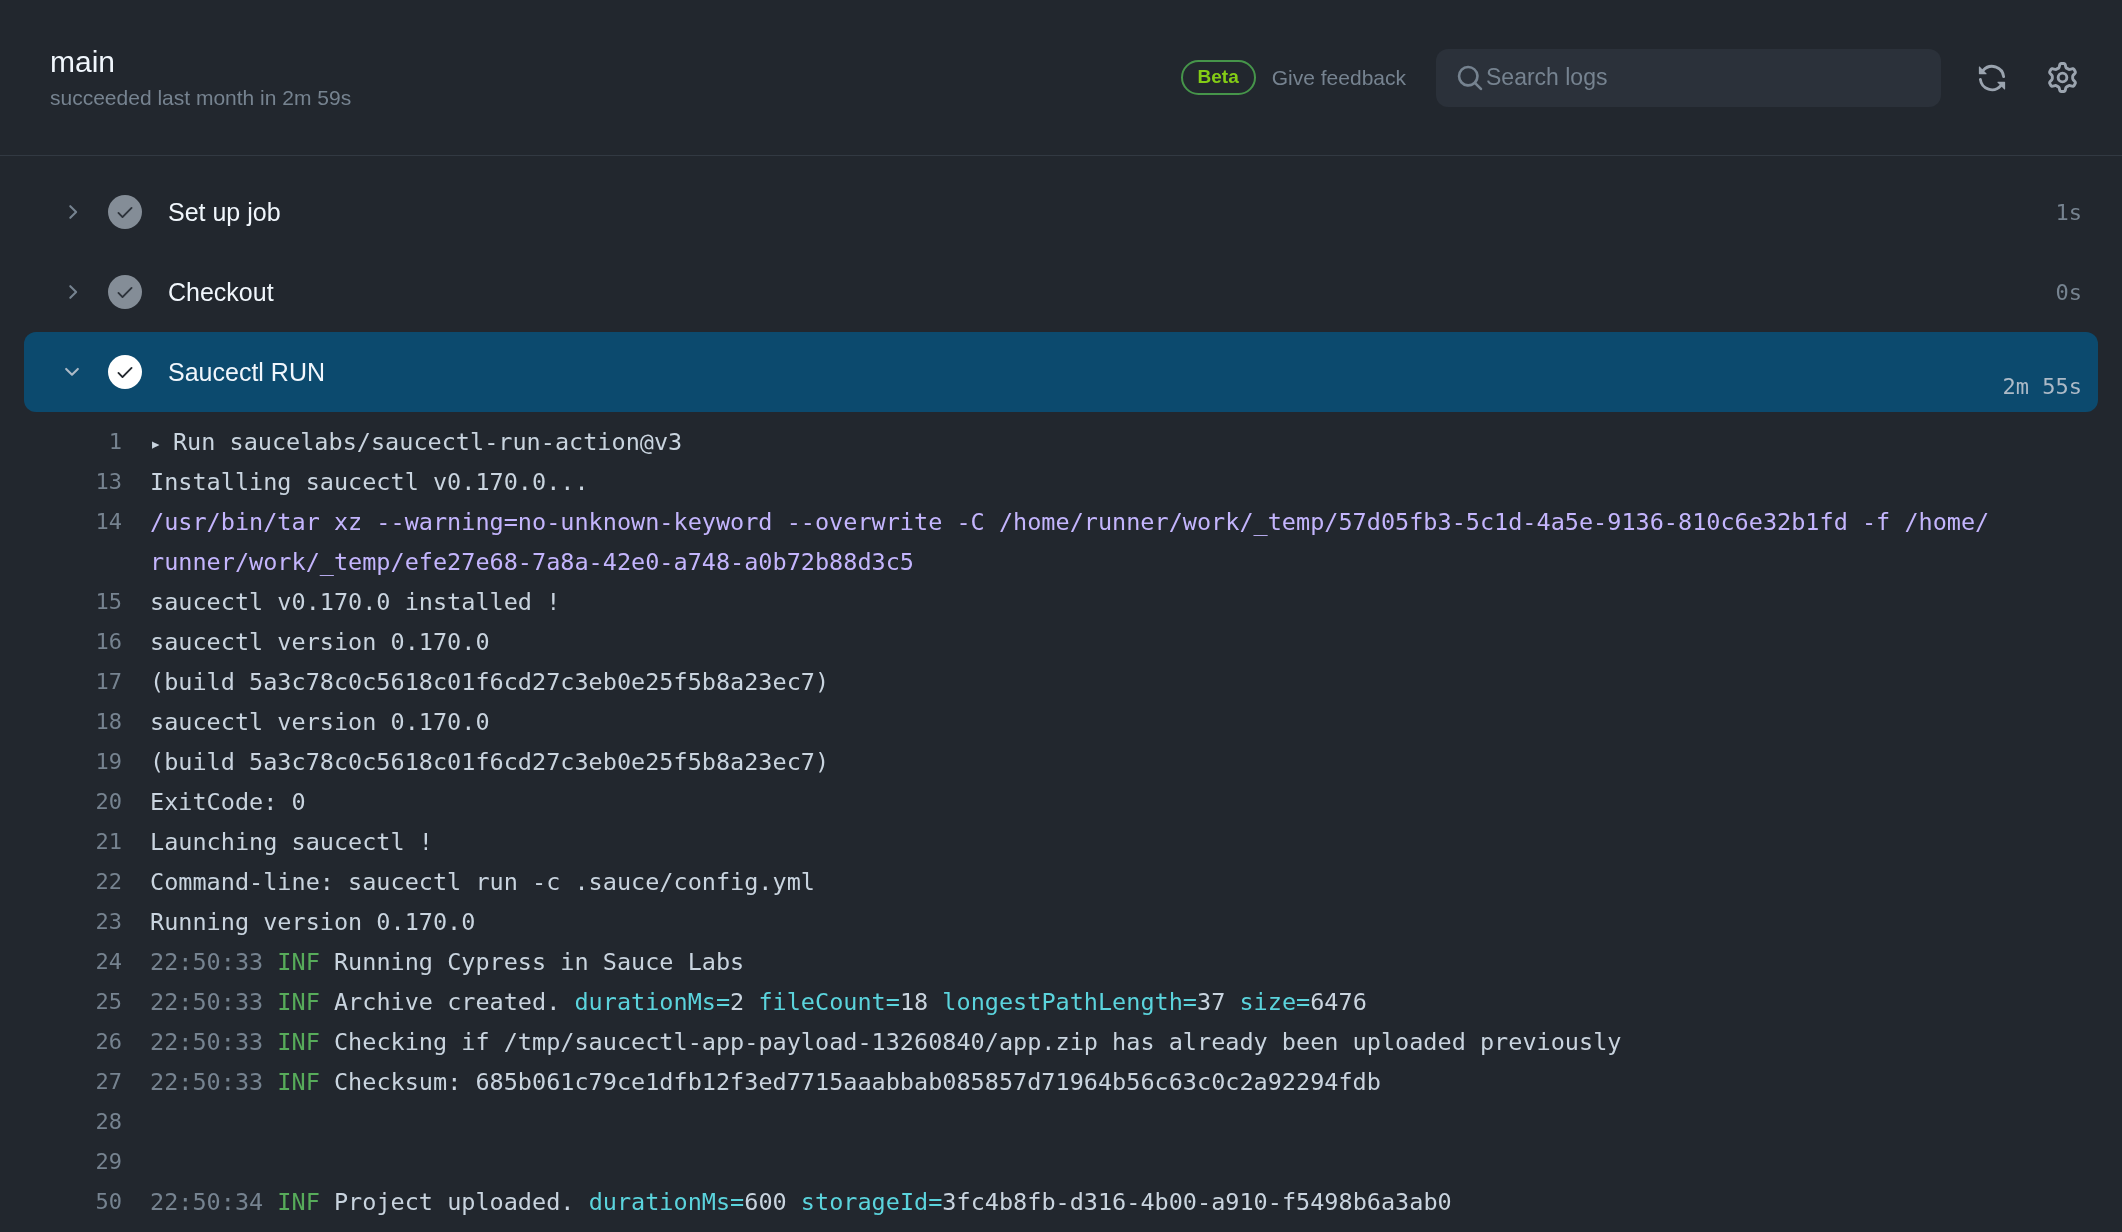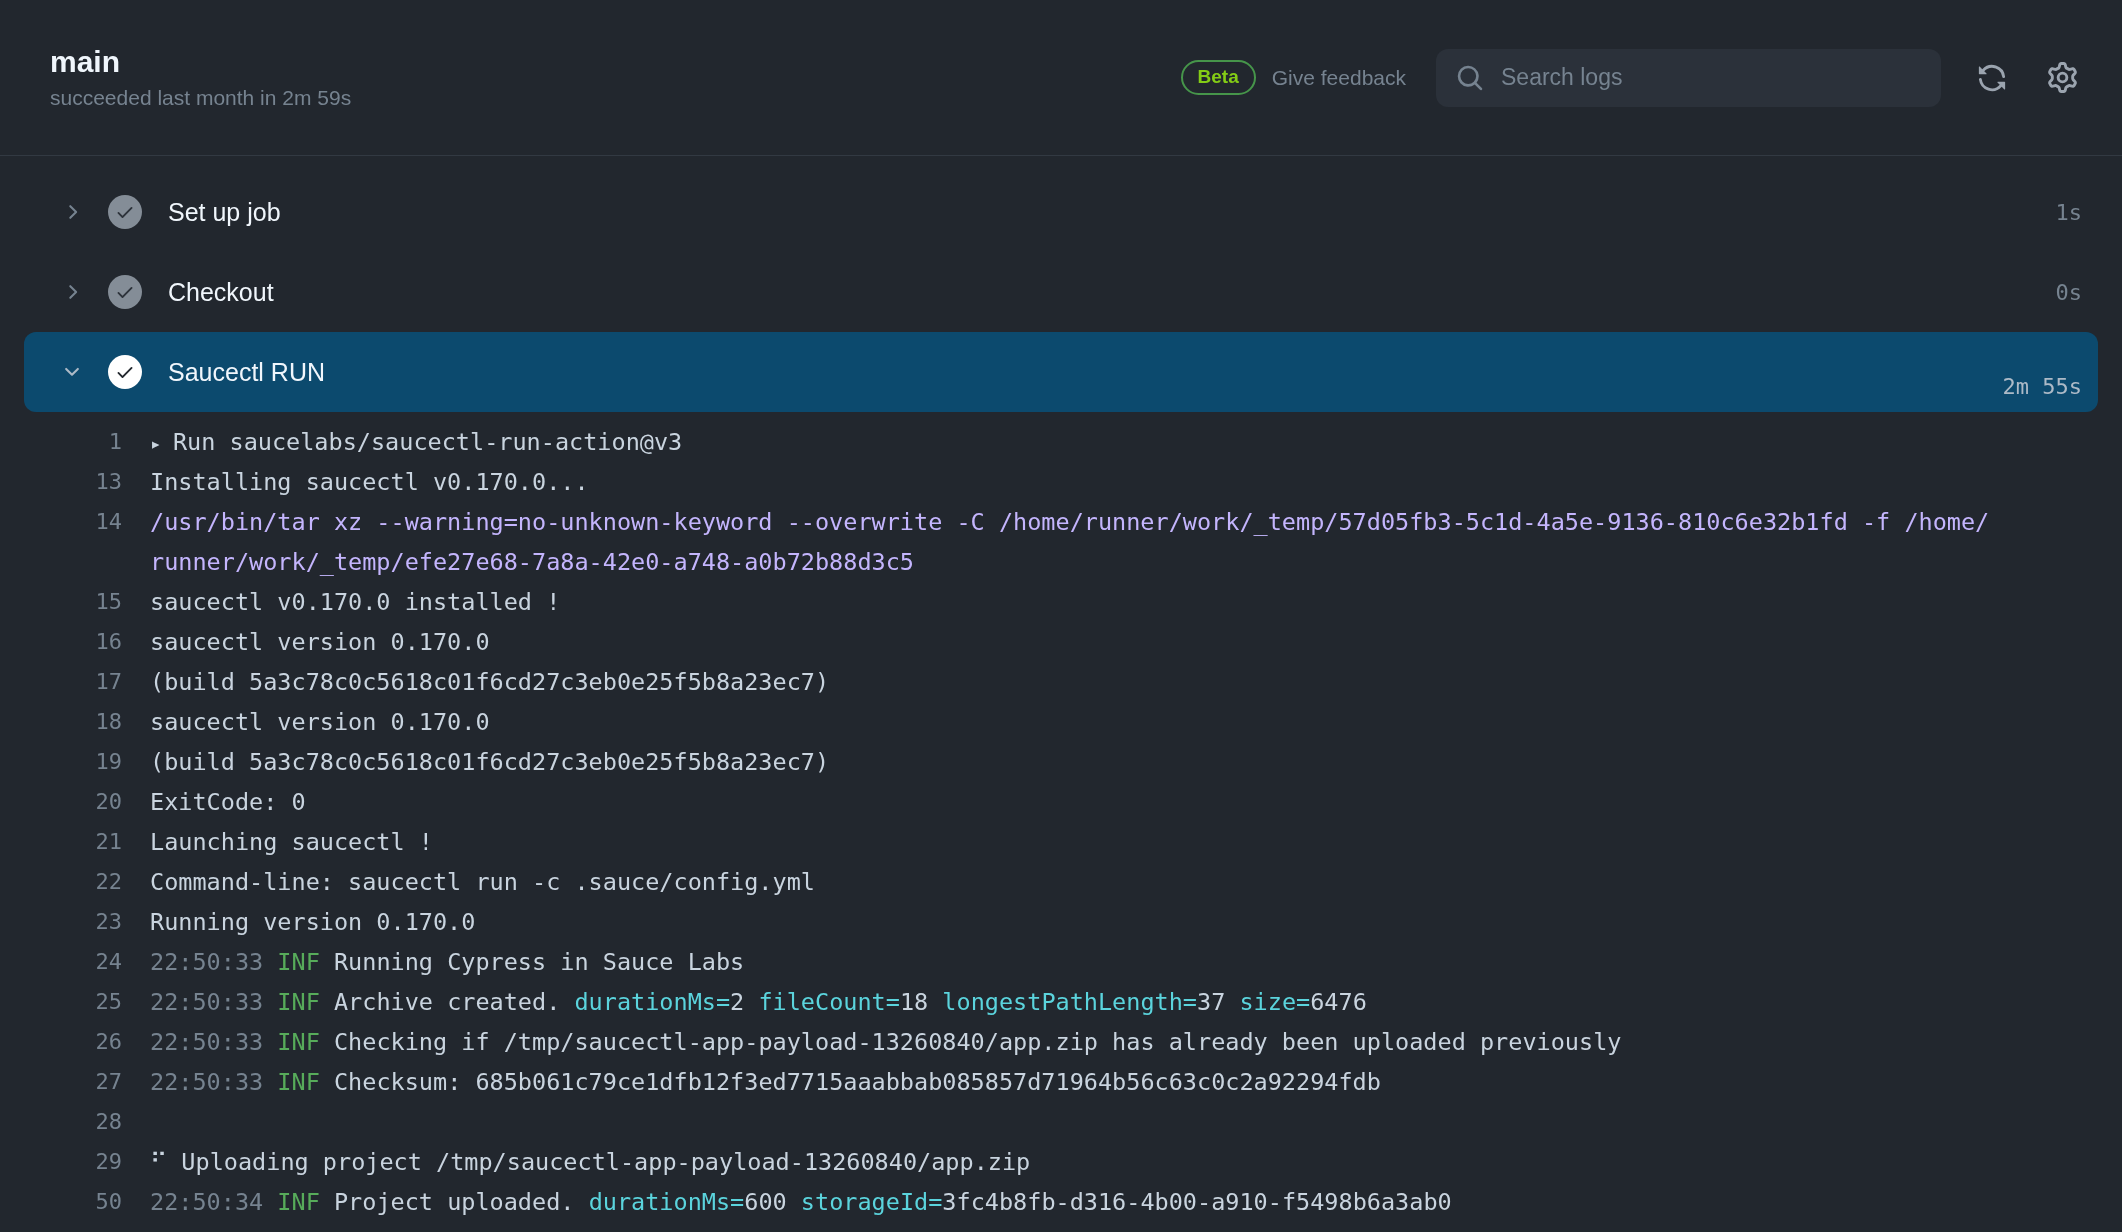--- a/index.html
+++ b/index.html
@@ -11,30 +11,30 @@
     -webkit-font-smoothing:antialiased;
   }
   
   .header{
     height:156px;box-sizing:border-box;
     display:flex;justify-content:space-between;align-items:center;
     padding:0 44px 0 50px;
     border-bottom:1px solid #323942;
   }
   .h-left{display:flex;flex-direction:column;gap:10px;}
-  .title{font-size:30px;font-weight:700;color:#f0f6fc;line-height:1;}
+  .title{font-size:30px;font-weight:400;color:#f0f6fc;line-height:1;}
   .subtitle{font-size:21px;color:#768390;line-height:1;}
   .h-right{display:flex;align-items:center;}
   .beta{
     color:#84cc16;border:2px solid #46954a;border-radius:999px;
     font-size:19px;font-weight:600;padding:5px 15px;line-height:1.1;
   }
   .feedback{color:#768390;font-size:21px;margin-left:16px;cursor:pointer;}
   .search{
-    display:flex;align-items:center;gap:15px;
+    display:flex;align-items:center;
     background:#2b313a;border-radius:12px;
     height:58px;width:505px;margin-left:30px;padding:0 20px;box-sizing:border-box;
   }
   .search svg{flex:none;}
   .search input{
     background:transparent;border:none;outline:none;
     color:#adbac7;font-size:23px;width:100%;font-family:"Liberation Sans",sans-serif;
   }
   .search input::placeholder{color:#768390;}
   .icon-btn{
@@ -169,15 +169,15 @@
     <div class="line"><span class="ln">19</span><span class="lt"><span class="tk-d">(build 5a3c78c0c5618c01f6cd27c3eb0e25f5b8a23ec7)</span></span></div>
     <div class="line"><span class="ln">20</span><span class="lt"><span class="tk-d">ExitCode: 0</span></span></div>
     <div class="line"><span class="ln">21</span><span class="lt"><span class="tk-d">Launching saucectl !</span></span></div>
     <div class="line"><span class="ln">22</span><span class="lt"><span class="tk-d">Command-line: saucectl run -c .sauce/config.yml</span></span></div>
     <div class="line"><span class="ln">23</span><span class="lt"><span class="tk-d">Running version 0.170.0</span></span></div>
     <div class="line"><span class="ln">24</span><span class="lt"><span class="tk-t">22:50:33 </span><span class="tk-g">INF</span><span class="tk-d"> Running Cypress in Sauce Labs</span></span></div>
     <div class="line"><span class="ln">25</span><span class="lt"><span class="tk-t">22:50:33 </span><span class="tk-g">INF</span><span class="tk-d"> Archive created. </span><span class="tk-c">durationMs=</span><span class="tk-d">2 </span><span class="tk-c">fileCount=</span><span class="tk-d">18 </span><span class="tk-c">longestPathLength=</span><span class="tk-d">37 </span><span class="tk-c">size=</span><span class="tk-d">6476</span></span></div>
     <div class="line"><span class="ln">26</span><span class="lt"><span class="tk-t">22:50:33 </span><span class="tk-g">INF</span><span class="tk-d"> Checking if /tmp/saucectl-app-payload-13260840/app.zip has already been uploaded previously</span></span></div>
     <div class="line"><span class="ln">27</span><span class="lt"><span class="tk-t">22:50:33 </span><span class="tk-g">INF</span><span class="tk-d"> Checksum: 685b061c79ce1dfb12f3ed7715aaabbab085857d71964b56c63c0c2a92294fdb</span></span></div>
     <div class="line"><span class="ln">28</span><span class="lt"></span></div>
-    <div class="line"><span class="ln">29</span><span class="lt"><span class="tk-d">⠋ Uploading project /tmp/saucectl-app-payload-13260840/app.zip</span></span></div>
+    <div class="line"><span class="ln">29</span></div>
     <div class="line"><span class="ln">50</span><span class="lt"><span class="tk-t">22:50:34 </span><span class="tk-g">INF</span><span class="tk-d"> Project uploaded. </span><span class="tk-c">durationMs=</span><span class="tk-d">600 </span><span class="tk-c">storageId=</span><span class="tk-d">3fc4b8fb-d316-4b00-a910-f5498b6a3ab0</span></span></div>
   </div>
 
 </body></html>

